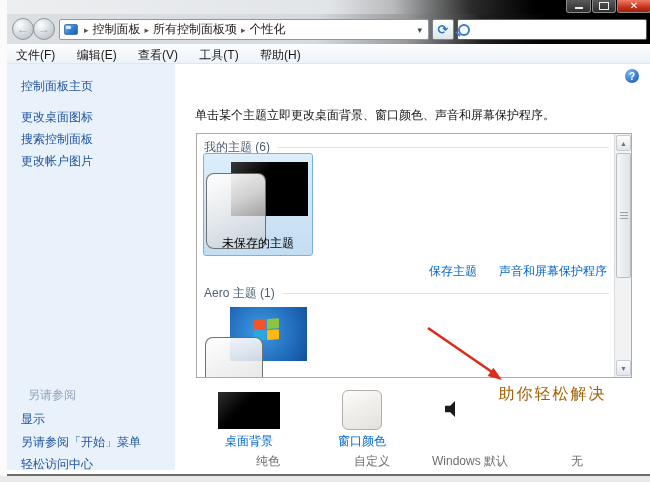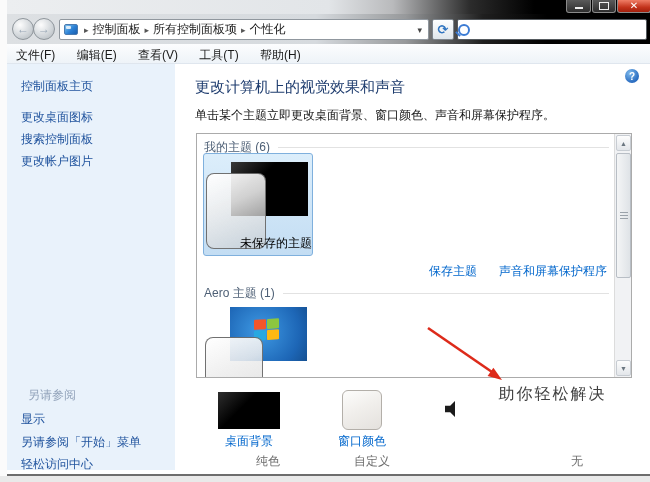--- a/index.html
+++ b/index.html
@@ -79,21 +79,21 @@
   .thumb-blue{position:absolute;left:27px;top:8px;width:77px;height:54px;
     background:radial-gradient(circle at 40% 45%,#3f9ae4 0%,#1d66b6 70%,#155092 100%);overflow:hidden;}
   .winlogo{position:absolute;left:24px;top:12px;width:26px;height:22px;transform:skewY(-4deg);}
   .winlogo i{position:absolute;width:12px;height:10px;border-radius:1px;}
   .winlogo .r{left:0;top:0;background:#f3552a;}
   .winlogo .g{left:13px;top:0;background:#8cc63f;}
   .winlogo .b{left:0;top:11px;background:#29a8e0;}
   .winlogo .y{left:13px;top:11px;background:#fdb813;}
   .glass-sq{position:absolute;border-radius:8px;border:1px solid rgba(100,100,100,.9);box-sizing:border-box;
     background:linear-gradient(155deg,rgba(255,255,255,.97) 0%,rgba(238,238,238,.88) 40%,rgba(196,196,196,.55) 100%);}
-  .tile-label{position:absolute;left:0;right:0;bottom:3px;text-align:right;color:#000;}
+  .tile-label{position:absolute;left:0;right:0;bottom:3px;text-align:center;color:#000;}
   .theme-links{position:absolute;top:129px;right:24px;display:flex;gap:22px;}
   .link{color:#0066cc;cursor:pointer;white-space:nowrap;}
   
   .vscroll{position:absolute;right:0;top:0;width:17px;height:243px;background:#f1f2f4;border-left:1px solid #dcdcdc;box-sizing:border-box;}
   .scrollbtn{position:absolute;left:1px;width:15px;height:16px;background:linear-gradient(#fdfdfd,#e3e6ea);
     border:1px solid #c7ccd2;box-sizing:border-box;border-radius:2px;color:#6b7config;color:#6b7680;font-size:7px;
     display:flex;align-items:center;justify-content:center;}
   .scrollbtn.up{top:1px;}
   .scrollbtn.down{bottom:1px;}
   .scrollthumb{position:absolute;left:1px;top:19px;width:15px;height:125px;
@@ -106,21 +106,21 @@
   .swatch-glass{position:absolute;left:167px;top:326px;width:40px;height:40px;border-radius:6px;
     border:1px solid #b3afa9;box-sizing:border-box;
     background:linear-gradient(155deg,#fdfdfc 0%,#f1efec 45%,#e4e1dd 100%);}
   .bottom-link{position:absolute;text-align:center;color:#0066cc;cursor:pointer;white-space:nowrap;}
   .bottom-val{position:absolute;text-align:right;color:#6e6e6e;white-space:nowrap;}
   .speaker{position:absolute;left:270px;top:334px;width:13px;height:22px;background:#1b1b1b;
     clip-path:polygon(0 35%,40% 35%,100% 0,100% 100%,40% 65%,0 65%);}
   
   .watermark{position:absolute;left:455px;top:383px;width:195px;height:62px;background:#fff;z-index:40;text-align:center;}
   .wm-title{font-size:31px;font-weight:bold;color:#39b54a;letter-spacing:1px;line-height:34px;}
-  .wm-sub{font-size:16px;color:#404040;letter-spacing:2px;line-height:22px;}
+  .wm-sub{font-size:16px;color:#a16207;letter-spacing:2px;line-height:22px;}
   .arrow-overlay{position:absolute;left:420px;top:322px;width:95px;height:64px;z-index:30;pointer-events:none;}
 </style>
 </head>
 <body>
 
 <div class="desktop-strip"></div>
 
 <div class="window">
 
   <div class="titlebar">
@@ -181,21 +181,20 @@
       <span class="side-head" style="top:323px">另请参阅</span>
       <span class="side-link" style="top:347px">显示</span>
       <span class="side-link" style="top:370px">另请参阅「开始」菜单</span>
       <span class="side-link" style="top:392px">轻松访问中心</span>
     </div>
 
     <div class="content">
       <div class="help-icon">
           <span>?</span>
         </div>
-      <div class="page-title">更改计算机上的视觉效果和声音</div>
       <div class="page-sub">单击某个主题立即更改桌面背景、窗口颜色、声音和屏幕保护程序。</div>
 
       <div class="themebox">
         <div class="group-head" style="top:5px">
           <span>我的主题 (6)</span>
             <span class="rule"></span>
         </div>
 
         <div class="tile selected" style="top:19px">
           <div class="thumb-black"></div>
@@ -240,20 +239,21 @@
 
       <div class="swatch-black"></div>
       <span class="bottom-link" style="left:43px;top:369px;width:62px;">桌面背景</span>
       <span class="bottom-val" style="left:43px;top:389px;width:62px;">纯色</span>
 
       <div class="swatch-glass"></div>
       <span class="bottom-link" style="left:159px;top:369px;width:56px;">窗口颜色</span>
       <span class="bottom-val" style="left:159px;top:389px;width:56px;">自定义</span>
 
       <div class="speaker"></div>
+      <span class="bottom-val" style="left:248px;top:389px;width:85px;">Windows 默认</span>
 
       <span class="bottom-val" style="left:378px;top:389px;width:30px;">无</span>
     </div>
   </div>
 </div>
 
 <svg class="arrow-overlay" viewBox="0 0 95 64" xmlns="http://www.w3.org/2000/svg">
   <line x1="8" y1="6" x2="72" y2="50" stroke="#dd2a1a" stroke-width="2.6"></line>
   <polygon points="82,58 67.6,54 73.4,45.8" fill="#dd2a1a"></polygon>
 </svg>

